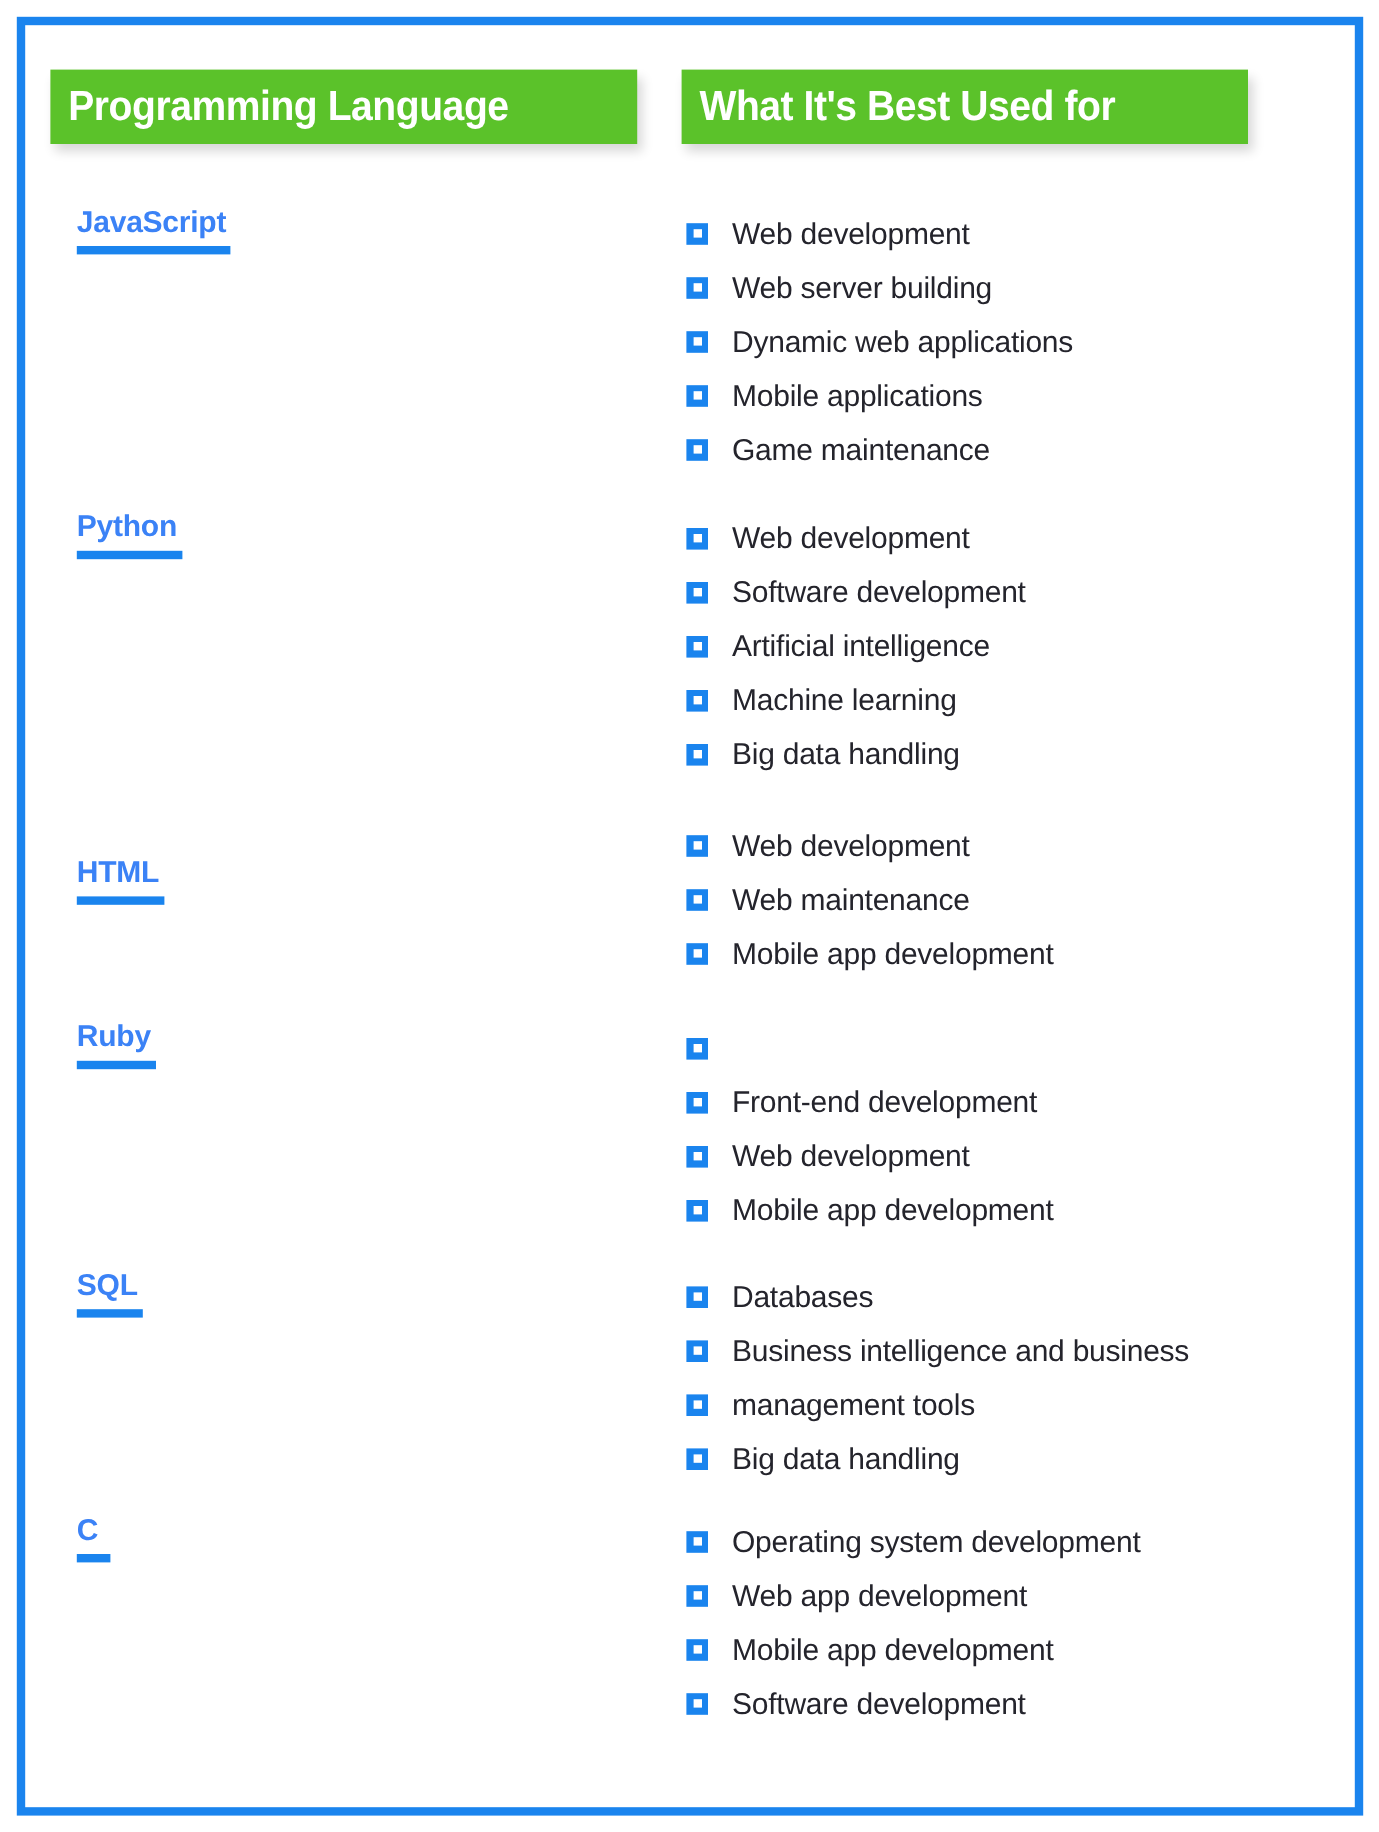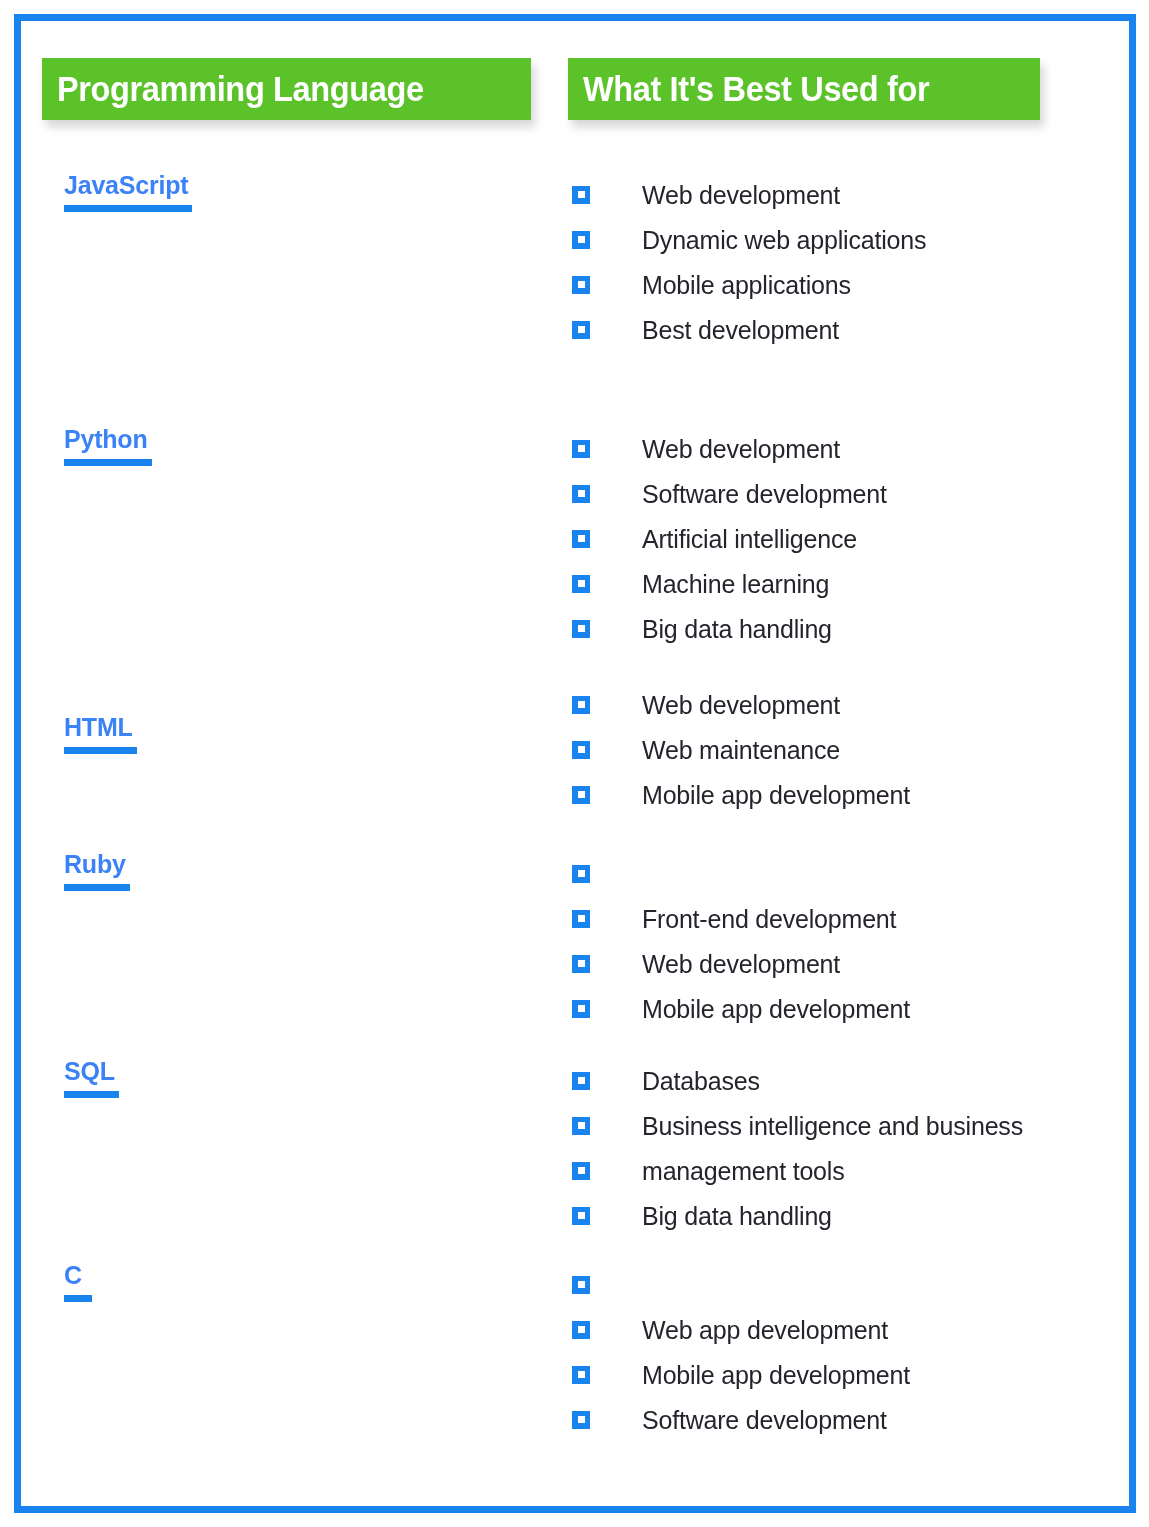--- a/index.html
+++ b/index.html
@@ -104,21 +104,20 @@
   
   .use-cell {
     margin-left:530px;
     padding-top:2px;
   }
 
   .use-item {
     display:flex;
     align-items:center;
     height:45px;
-    gap:32px;
   }
 
   .bullet {
     flex:0 0 auto;
     width:18px;
     height:18px;
     background:#1a84ee;
     display:flex;
     align-items:center;
     justify-content:center;
@@ -162,33 +161,39 @@
           <div class="use-item">
             <span class="bullet">
               <span class="inner"></span>
             </span>
             <span class="use-text">Web development</span>
           </div>
           <div class="use-item">
             <span class="bullet">
               <span class="inner"></span>
             </span>
+            <span class="use-text">Web server building</span>
+          </div>
+          <div class="use-item">
+            <span class="bullet">
+              <span class="inner"></span>
+            </span>
             <span class="use-text">Dynamic web applications</span>
           </div>
           <div class="use-item">
             <span class="bullet">
               <span class="inner"></span>
             </span>
             <span class="use-text">Mobile applications</span>
           </div>
           <div class="use-item">
             <span class="bullet">
               <span class="inner"></span>
             </span>
-            <span class="use-text">Best development</span>
+            <span class="use-text">Game maintenance</span>
           </div>
         </div>
       </div>
       <div class="section" style="position: absolute; left: 0px; top: 254px; width: 100%;">
         <div class="lang-cell"><div style="display: inline-block;"><div class="lang-name">Python</div><div class="lang-underline" style="width: 88px;"></div></div></div>
         <div class="use-cell">
           <div class="use-item">
             <span class="bullet">
               <span class="inner"></span>
             </span>
@@ -300,20 +305,21 @@
           </div>
         </div>
       </div>
       <div class="section" style="position: absolute; left: 0px; top: 1090px; width: 100%;">
         <div class="lang-cell"><div style="display: inline-block;"><div class="lang-name">C</div><div class="lang-underline" style="width: 28px;"></div></div></div>
         <div class="use-cell">
           <div class="use-item">
             <span class="bullet">
               <span class="inner"></span>
             </span>
+            <span class="use-text">Operating system development</span>
           </div>
           <div class="use-item">
             <span class="bullet">
               <span class="inner"></span>
             </span>
             <span class="use-text">Web app development</span>
           </div>
           <div class="use-item">
             <span class="bullet">
               <span class="inner"></span>

